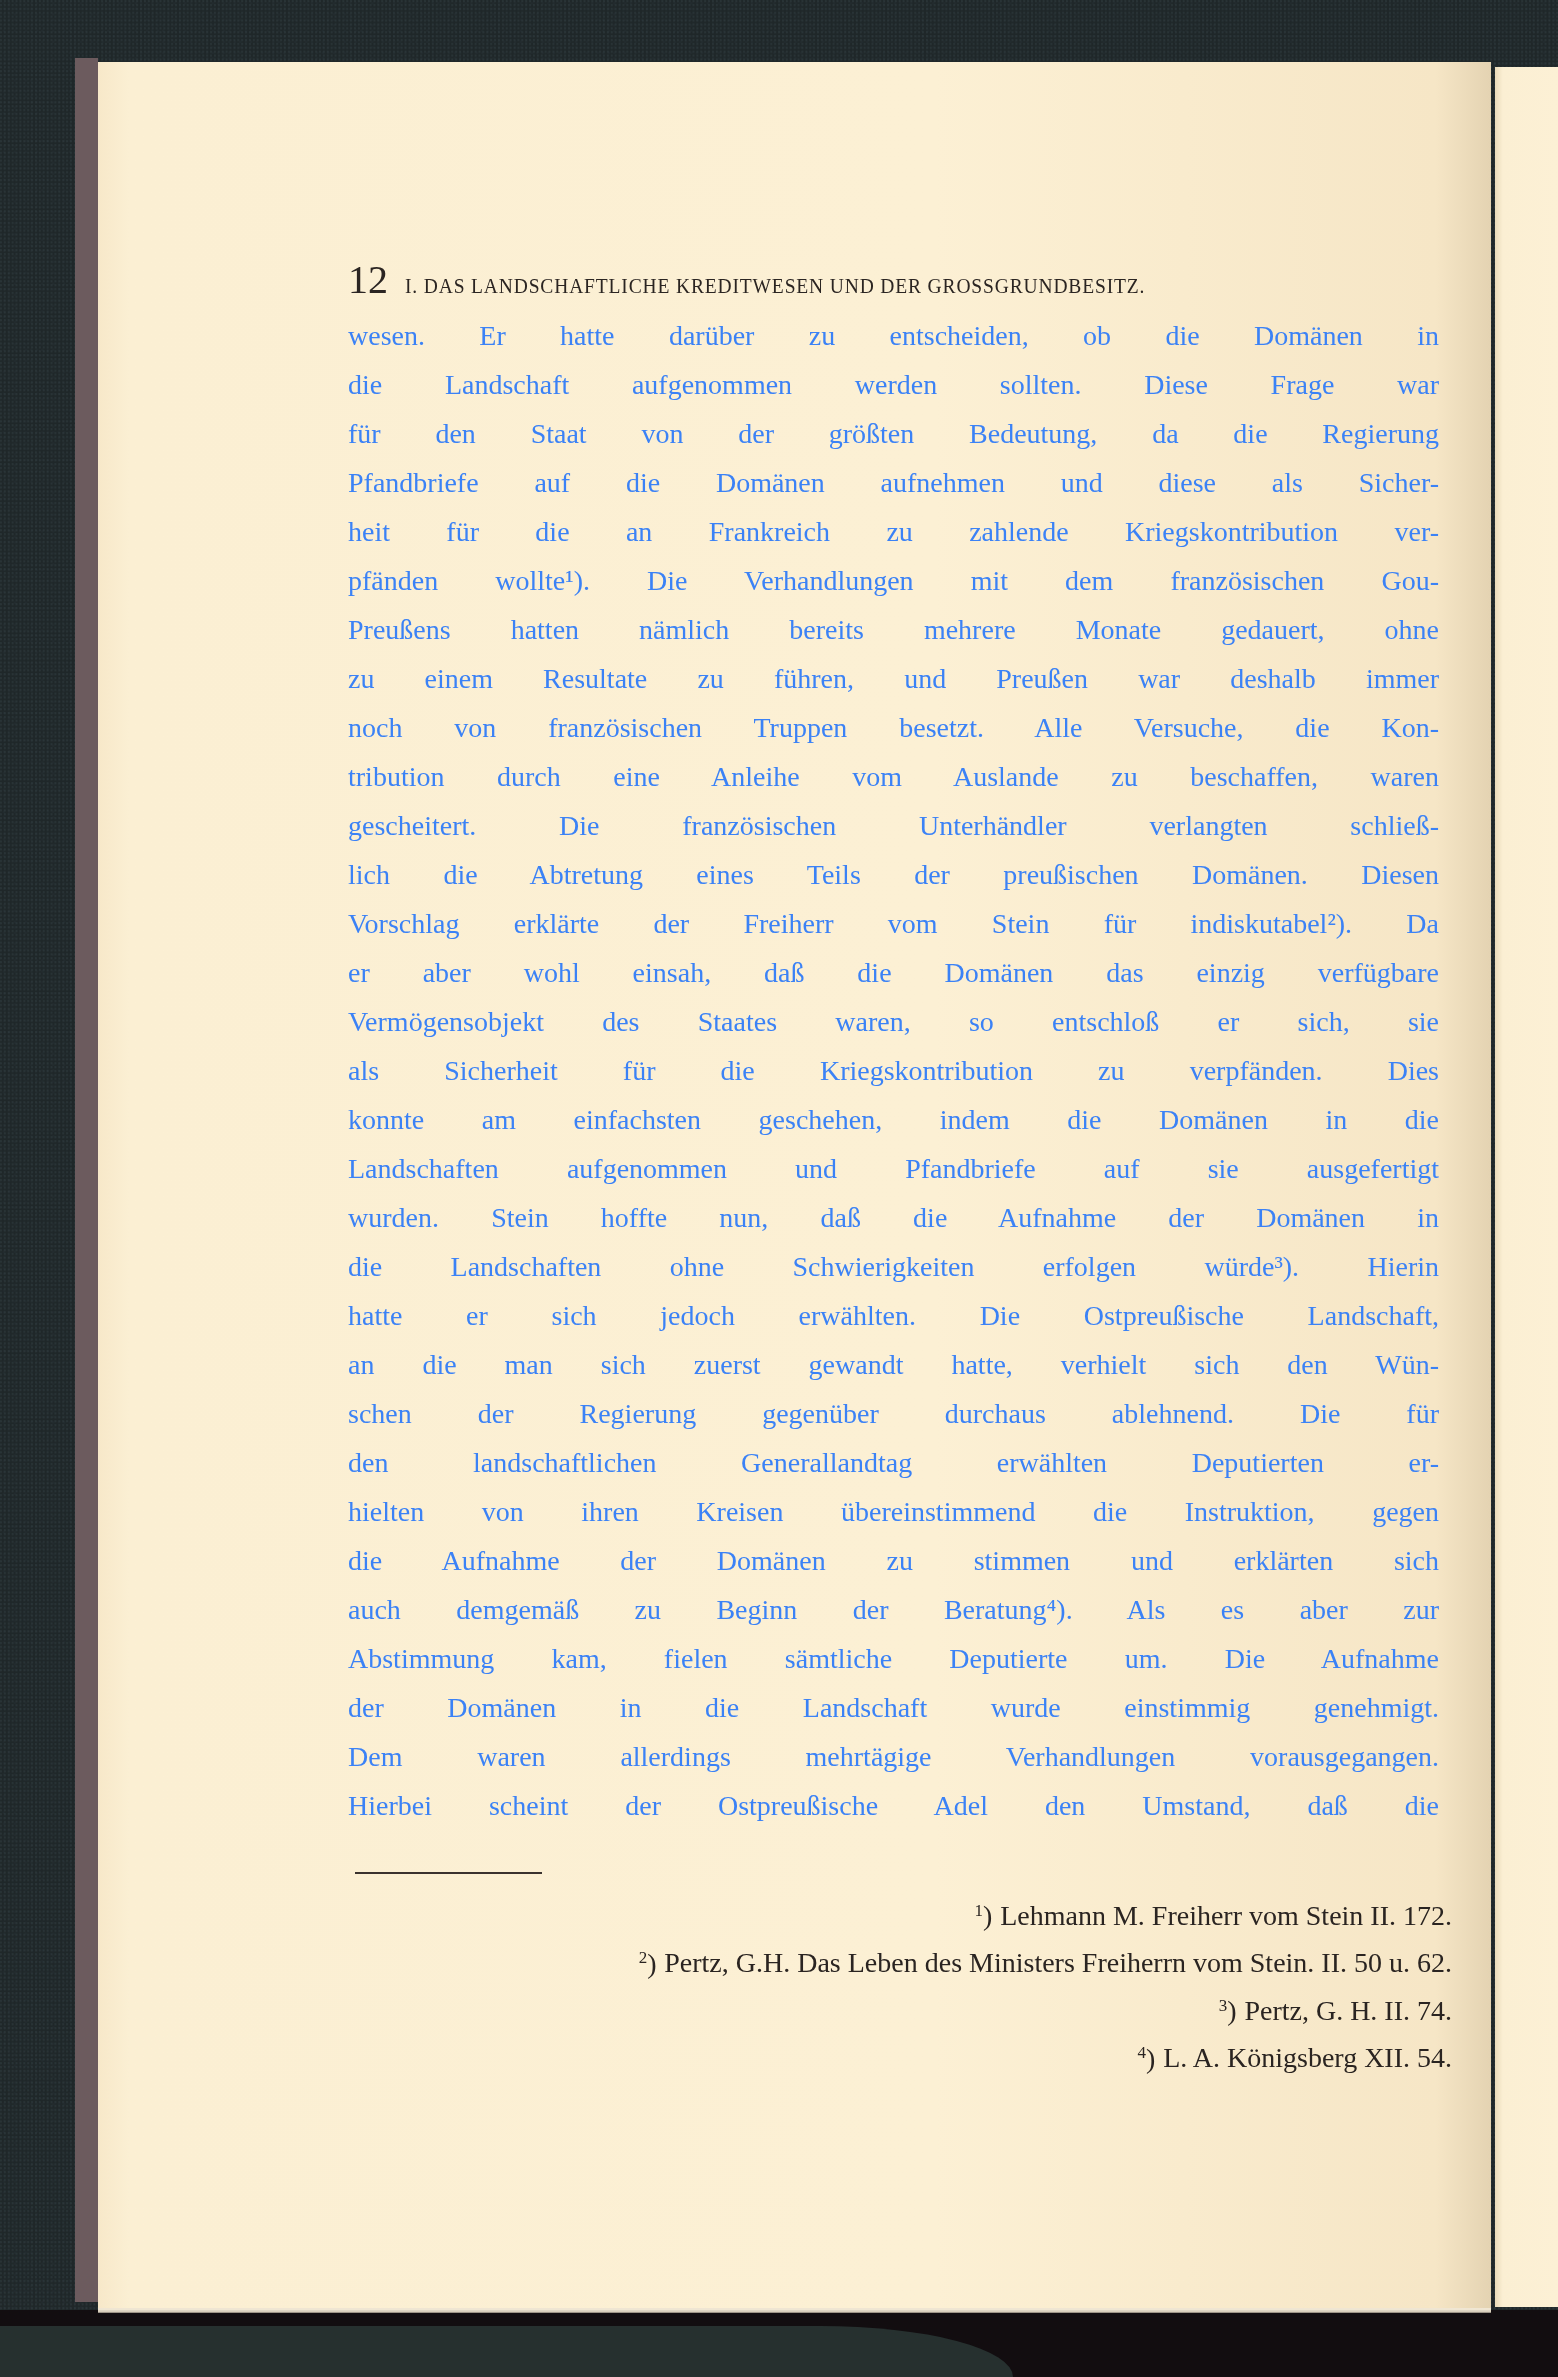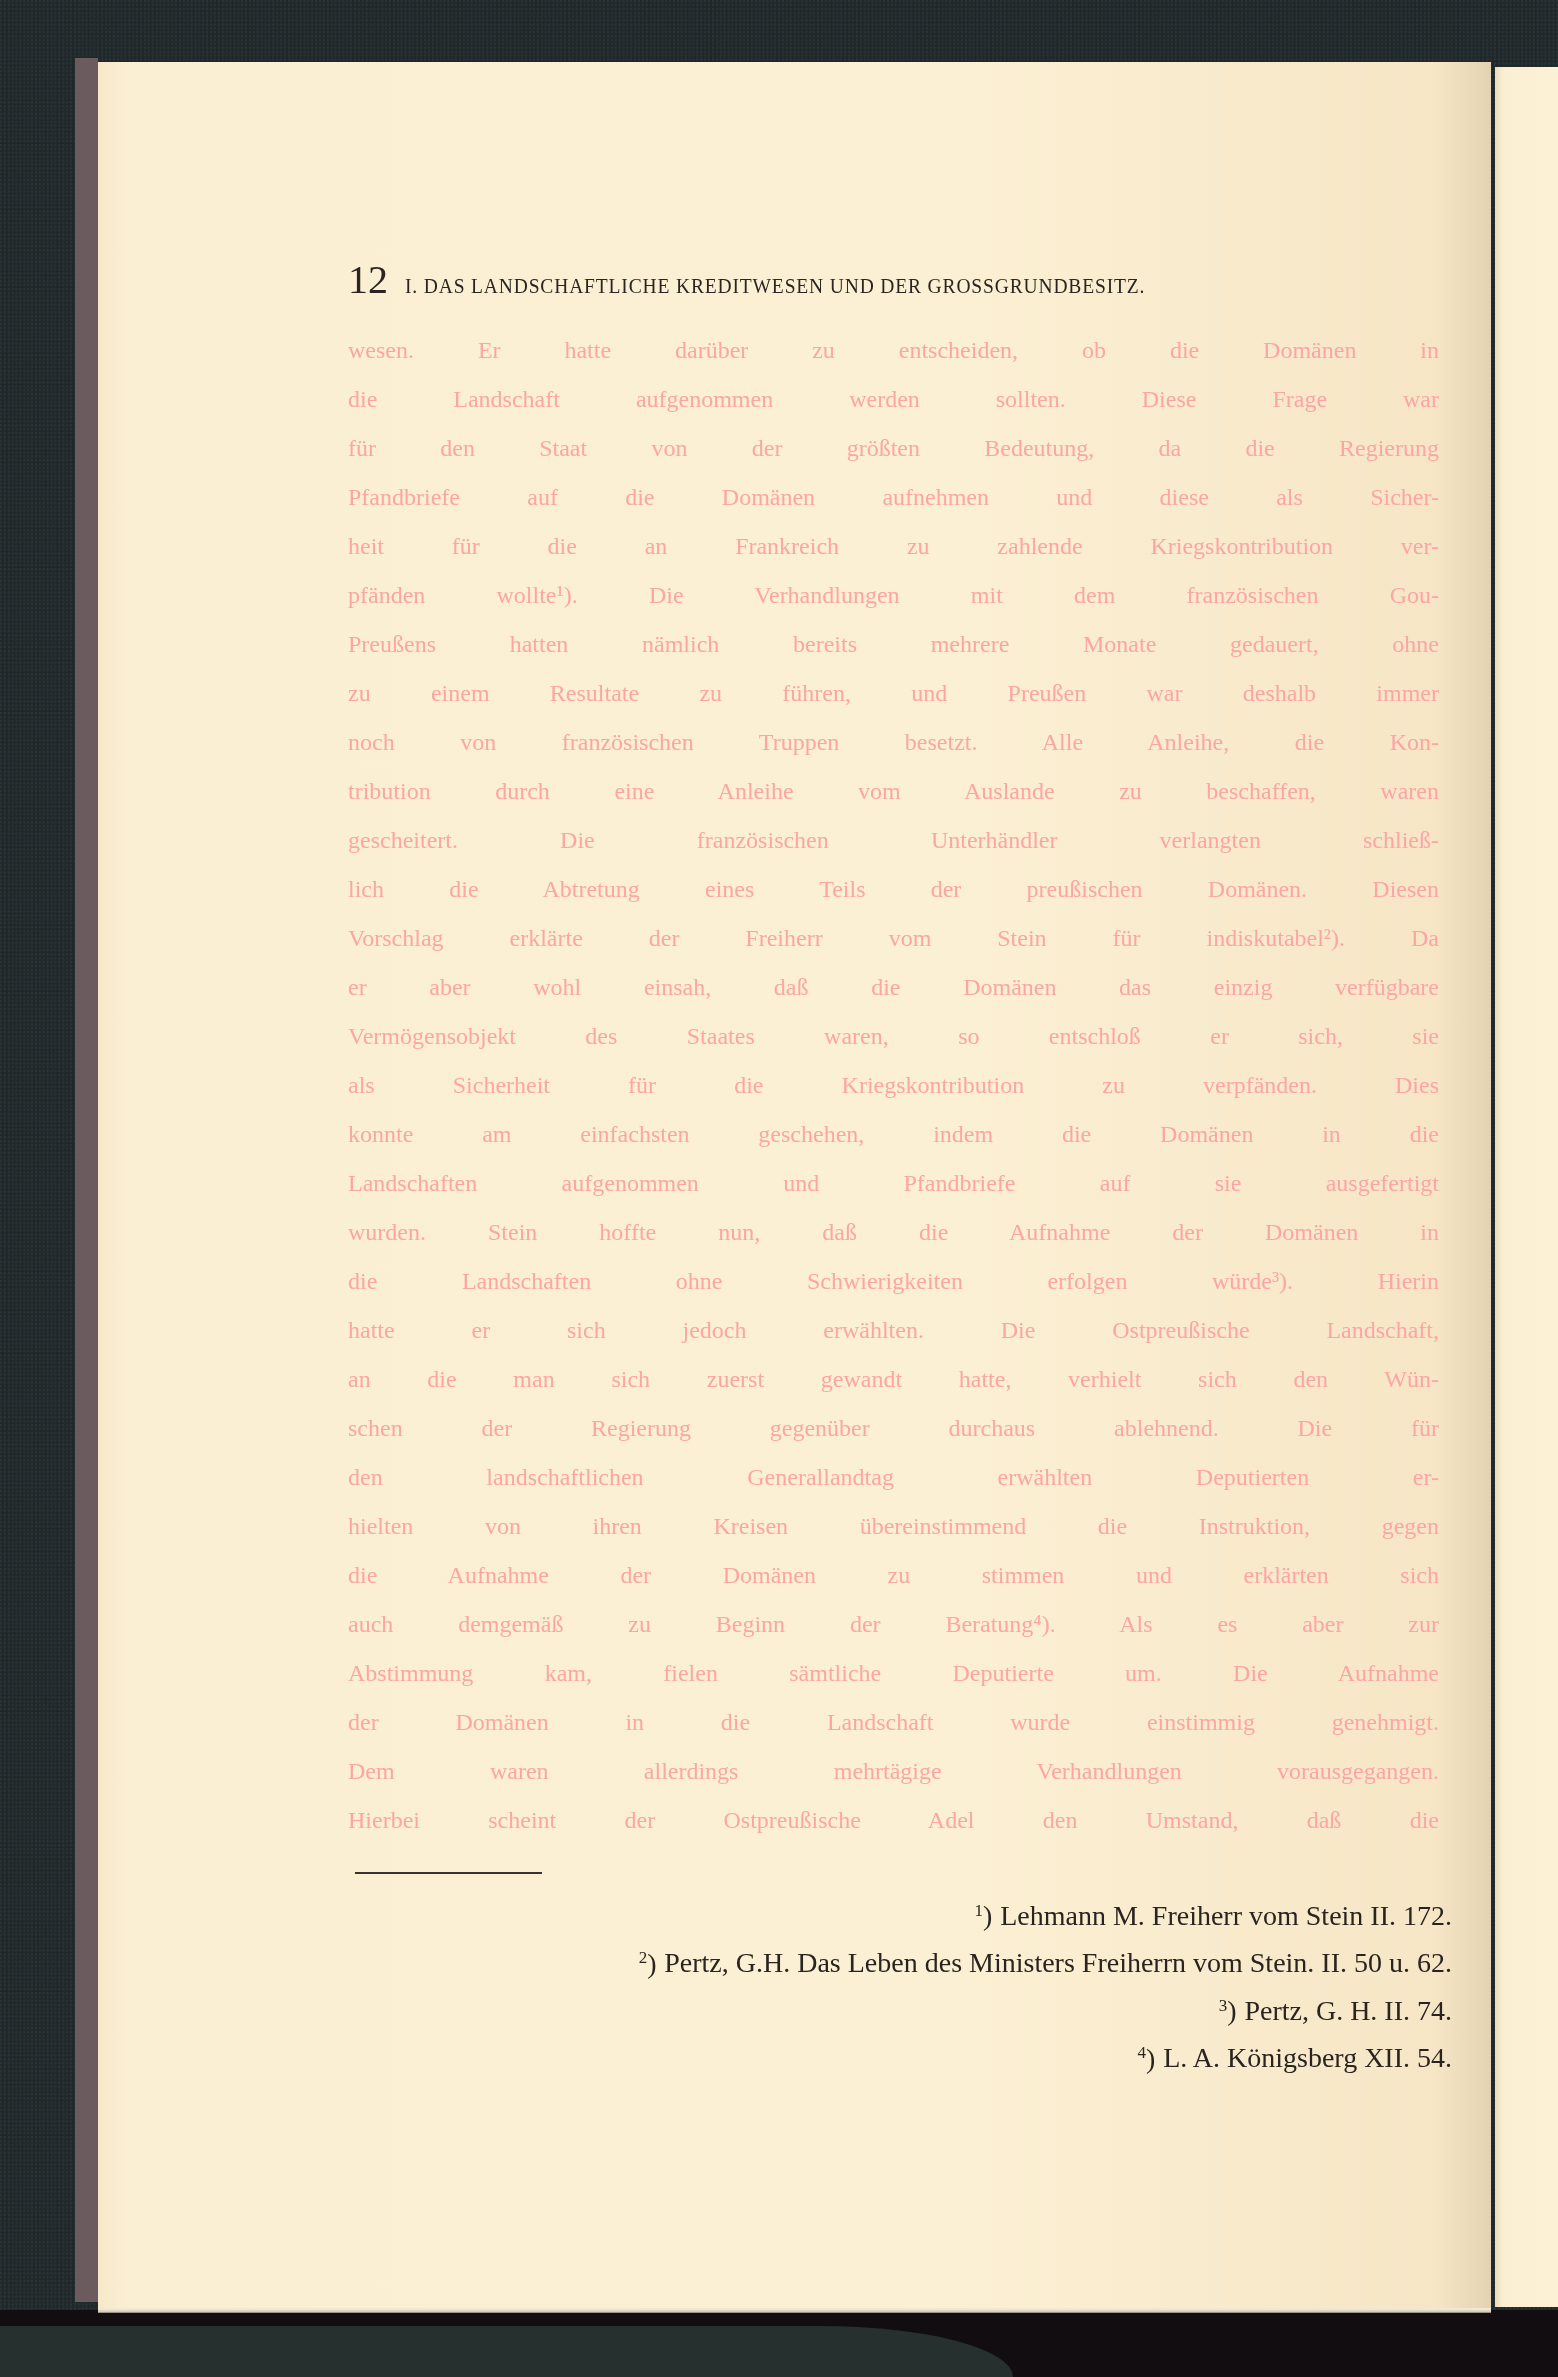--- a/index.html
+++ b/index.html
@@ -37,22 +37,22 @@
     position: absolute; left: 348px; top: 256px; width: 1091px;
     white-space: nowrap; color: #2b2522;
     display: flex; align-items: baseline;
   }
   .page-number { font-size: 40px; margin-right: 17px; }
   .head-title {
     font-size: 21px; letter-spacing: 0.9px; text-transform: uppercase;
     transform: scaleX(0.93); transform-origin: left center;
   }
   .body-text {
-    position: absolute; left: 348px; top: 326px; width: 1091px;
-    color: #fca5a5; font-size: 24px; line-height: 49px;
+    position: absolute; left: 348px; top: 311px; width: 1091px;
+    color: #3b82f6; font-size: 28px; line-height: 49px;
   }
   .line {
     display: block; height: 49px; white-space: nowrap;
     text-align: justify; text-align-last: justify;
     overflow: hidden;
   }
   .line.last { text-align-last: justify; }
   .footnote-rule {
     position: absolute; left: 355px; top: 1872px; width: 187px; height: 2.3px;
     background: #3a322e;
@@ -82,21 +82,21 @@
 
 <div class="body-text">
   <span class="line">wesen. Er hatte darüber zu entscheiden, ob die Domänen in</span>
   <span class="line">die Landschaft aufgenommen werden sollten. Diese Frage war</span>
   <span class="line">für den Staat von der größten Bedeutung, da die Regierung</span>
   <span class="line">Pfandbriefe auf die Domänen aufnehmen und diese als Sicher-</span>
   <span class="line">heit für die an Frankreich zu zahlende Kriegskontribution ver-</span>
   <span class="line">pfänden wollte¹). Die Verhandlungen mit dem französischen Gou-</span>
   <span class="line">Preußens hatten nämlich bereits mehrere Monate gedauert, ohne</span>
   <span class="line">zu einem Resultate zu führen, und Preußen war deshalb immer</span>
-  <span class="line">noch von französischen Truppen besetzt. Alle Anleihe, die Kon-</span>
+  <span class="line">noch von französischen Truppen besetzt. Alle Versuche, die Kon-</span>
   <span class="line">tribution durch eine Anleihe vom Auslande zu beschaffen, waren</span>
   <span class="line">gescheitert. Die französischen Unterhändler verlangten schließ-</span>
   <span class="line">lich die Abtretung eines Teils der preußischen Domänen. Diesen</span>
   <span class="line">Vorschlag erklärte der Freiherr vom Stein für indiskutabel²). Da</span>
   <span class="line">er aber wohl einsah, daß die Domänen das einzig verfügbare</span>
   <span class="line">Vermögensobjekt des Staates waren, so entschloß er sich, sie</span>
   <span class="line">als Sicherheit für die Kriegskontribution zu verpfänden. Dies</span>
   <span class="line">konnte am einfachsten geschehen, indem die Domänen in die</span>
   <span class="line">Landschaften aufgenommen und Pfandbriefe auf sie ausgefertigt</span>
   <span class="line">wurden. Stein hoffte nun, daß die Aufnahme der Domänen in</span>

